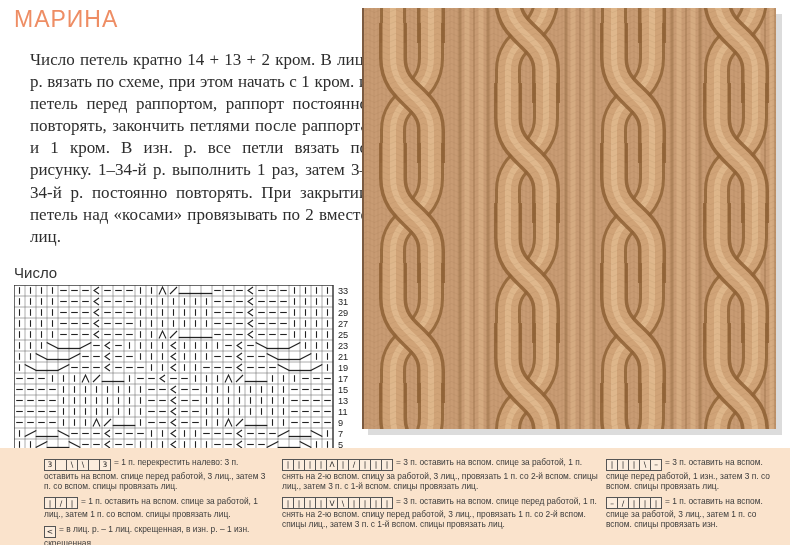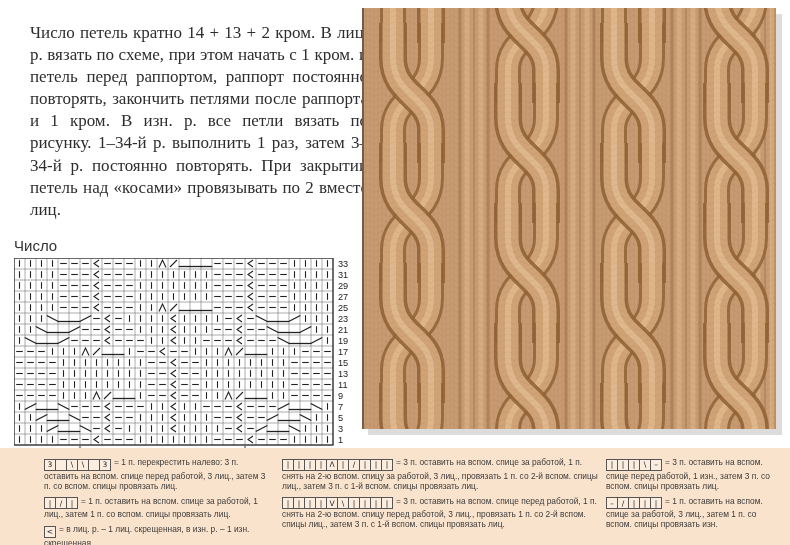--- a/index.html
+++ b/index.html
@@ -21,20 +21,21 @@
   .sym{display:inline-flex;vertical-align:-2px;margin-right:3px;}
   .sym .cell{width:10px;height:10px;border:1px solid #555;border-left:none;display:flex;align-items:center;justify-content:center;font-size:7.5px;color:#222;font-family:"DejaVu Sans",sans-serif;background:rgba(255,255,255,.35);}
   .sym .cell:first-child{border-left:1px solid #555;}
 </style>
 </head>
 <body>
 
 <div class="page">
 
   <div class="left-col">
+    <h1 class="title">МАРИНА</h1>
     <p class="intro">Число петель кратно 14 + 13 + 2 кром. В лиц. р. вязать по схеме, при этом начать с 1 кром. и петель перед раппортом, раппорт постоянно повторять, закончить петлями после раппорта и 1 кром. В изн. р. все петли вязать по рисунку. 1–34-й р. выполнить 1 раз, затем 3–34-й р. постоянно повторять. При закрытии петель над «косами» провязывать по 2 вместе лиц.</p>
     <div class="schema-label">Число</div>
     <div id="chart-host"><svg width="349" height="213">
           <line x1="0" y1="0" x2="0" y2="187" stroke="#666" stroke-width="0.55"></line>
           <line x1="11" y1="0" x2="11" y2="187" stroke="#666" stroke-width="0.55"></line>
           <line x1="22" y1="0" x2="22" y2="187" stroke="#666" stroke-width="0.55"></line>
           <line x1="33" y1="0" x2="33" y2="187" stroke="#666" stroke-width="0.55"></line>
           <line x1="44" y1="0" x2="44" y2="187" stroke="#666" stroke-width="0.55"></line>
           <line x1="55" y1="0" x2="55" y2="187" stroke="#666" stroke-width="0.55"></line>
           <line x1="66" y1="0" x2="66" y2="187" stroke="#666" stroke-width="0.55"></line>

